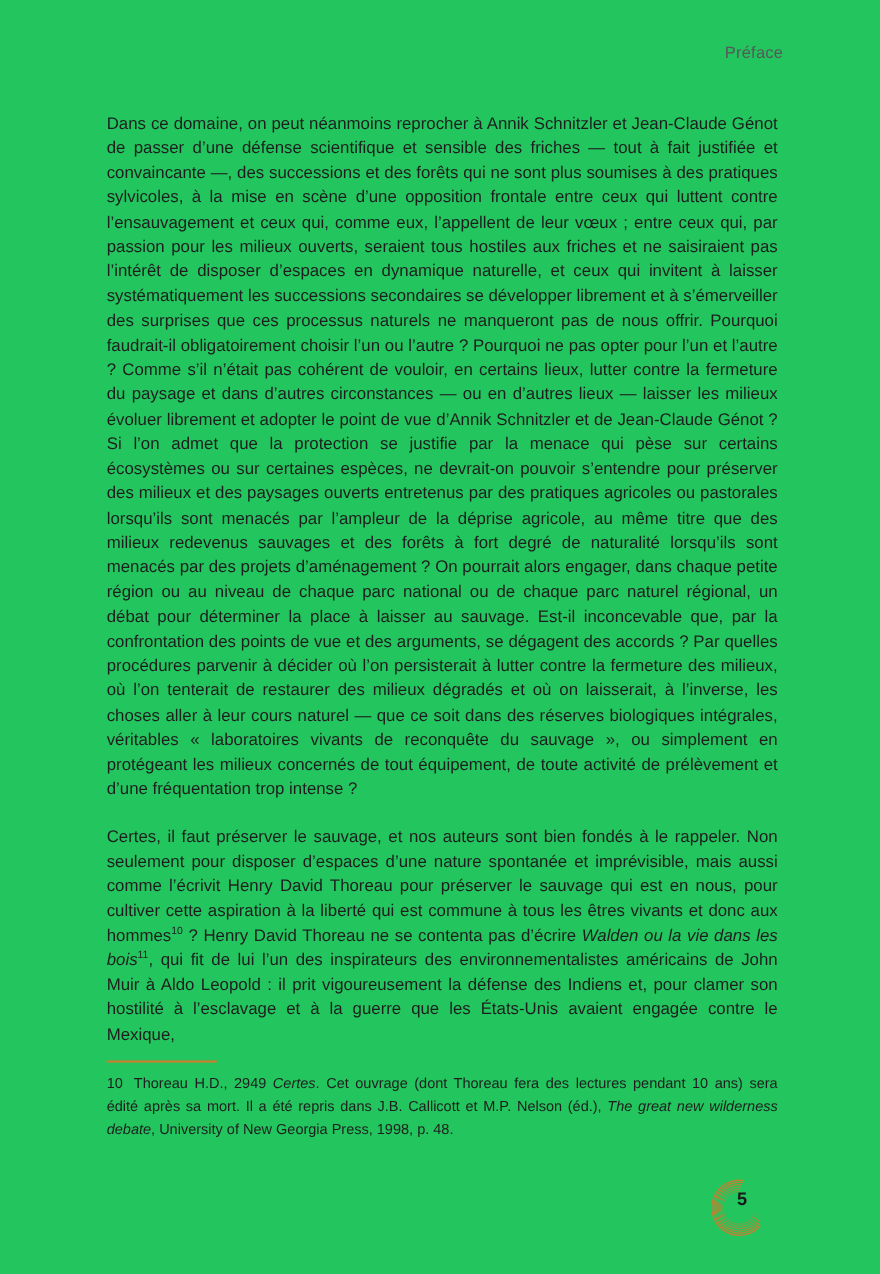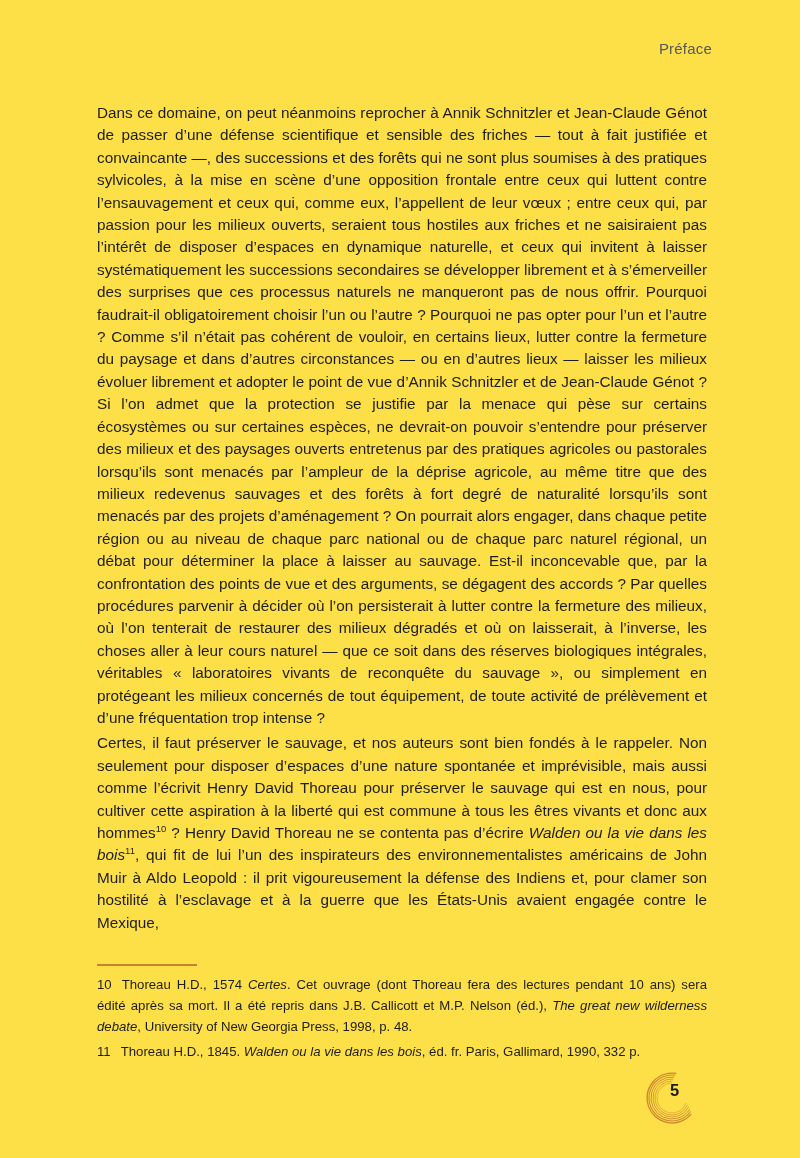--- a/index.html
+++ b/index.html
@@ -3,21 +3,21 @@
 <meta charset="utf-8">
 <style>
   * { margin: 0; padding: 0; box-sizing: border-box; }
   html, body { background: #ffffff; }
   body { font-family: "Liberation Sans", "DejaVu Sans", sans-serif; }
 
   .page {
     position: relative;
     width: 800px;
     height: 1158px;
-    background: #fde047;
+    background: #22c55e;
     overflow: hidden;
   }
 
   .running-head {
     position: absolute;
     top: 40px;
     right: 88px;
     font-size: 15px;
     color: #57585a;
     letter-spacing: 0.2px;
@@ -28,21 +28,21 @@
     left: 97px;
     top: 102px;
     width: 610px;
     font-size: 15.3px;
     line-height: 22.4px;
     color: #1e1e1e;
     text-align: justify;
     hyphens: auto;
     -webkit-hyphens: auto;
   }
-  .body-text p + p { margin-top: 3px; }
+  .body-text p + p { margin-top: 21px; }
 
   .italic { font-style: italic; }
 
   sup.fnref {
     font-size: 9.5px;
     line-height: 0;
     vertical-align: super;
   }
 
   .footnotes {
@@ -91,23 +91,22 @@
   <div class="running-head">Préface</div>
 
   <main class="body-text">
     <p class="para">Dans ce domaine, on peut néanmoins reprocher à Annik Schnitzler et Jean-Claude Génot de passer d’une défense scientifique et sensible des friches — tout à fait justifiée et convaincante —, des successions et des forêts qui ne sont plus soumises à des pratiques sylvicoles, à la mise en scène d’une opposition frontale entre ceux qui luttent contre l’ensauvagement et ceux qui, comme eux, l’appellent de leur vœux ; entre ceux qui, par passion pour les milieux ouverts, seraient tous hostiles aux friches et ne saisiraient pas l’intérêt de disposer d’espaces en dynamique naturelle, et ceux qui invitent à laisser systématiquement les successions secondaires se développer librement et à s’émerveiller des surprises que ces processus naturels ne manqueront pas de nous offrir. Pourquoi faudrait-il obligatoirement choisir l’un ou l’autre ? Pourquoi ne pas opter pour l’un et l’autre ? Comme s’il n’était pas cohérent de vouloir, en certains lieux, lutter contre la fermeture du paysage et dans d’autres circonstances — ou en d’autres lieux — laisser les milieux évoluer librement et adopter le point de vue d’Annik Schnitzler et de Jean-Claude Génot ? Si l’on admet que la protection se justifie par la menace qui pèse sur certains écosystèmes ou sur certaines espèces, ne devrait-on pouvoir s’entendre pour préserver des milieux et des paysages ouverts entretenus par des pratiques agricoles ou pastorales lorsqu’ils sont menacés par l’ampleur de la déprise agricole, au même titre que des milieux redevenus sauvages et des forêts à fort degré de naturalité lorsqu’ils sont menacés par des projets d’aménagement ? On pourrait alors engager, dans chaque petite région ou au niveau de chaque parc national ou de chaque parc naturel régional, un débat pour déterminer la place à laisser au sauvage. Est-il inconcevable que, par la confrontation des points de vue et des arguments, se dégagent des accords ? Par quelles procédures parvenir à décider où l’on persisterait à lutter contre la fermeture des milieux, où l’on tenterait de restaurer des milieux dégradés et où on laisserait, à l’inverse, les choses aller à leur cours naturel — que ce soit dans des réserves biologiques intégrales, véritables « laboratoires vivants de reconquête du sauvage », ou simplement en protégeant les milieux concernés de tout équipement, de toute activité de prélèvement et d’une fréquentation trop intense ?</p>
     <p class="para"><span>Certes, il faut préserver le sauvage, et nos auteurs sont bien fondés à le rappeler. Non seulement pour disposer d’espaces d’une nature spontanée et imprévisible, mais aussi comme l’écrivit Henry David Thoreau pour préserver le sauvage qui est en nous, pour cultiver cette aspiration à la liberté qui est commune à tous les êtres vivants et donc aux hommes</span><sup class="fnref">10</sup><span> ? Henry David Thoreau ne se contenta pas d’écrire </span><span class="italic">Walden ou la vie dans les bois</span><sup class="fnref">11</sup><span>, qui fit de lui l’un des inspirateurs des environnementalistes américains de John Muir à Aldo Leopold : il prit vigoureusement la défense des Indiens et, pour clamer son hostilité à l’esclavage et à la guerre que les États-Unis avaient engagée contre le Mexique,</span></p>
   </main>
 
   <footer class="footnotes">
     <div class="fn-rule"></div>
 
-    <p class="fn"><span class="fn-marker">10</span><span>Thoreau H.D., 1574 </span><span class="italic">Certes</span><span>. Cet ouvrage (dont Thoreau fera des lectures pendant 10 ans) sera édité après sa mort. Il a été repris dans J.B. Callicott et M.P. Nelson (éd.), </span><span class="italic">The great new wilderness debate</span><span>, University of New Georgia Press, 1998, p. 48.</span></p>
+    <p class="fn"><span class="fn-marker">10</span><span>Thoreau H.D., 2949 </span><span class="italic">Certes</span><span>. Cet ouvrage (dont Thoreau fera des lectures pendant 10 ans) sera édité après sa mort. Il a été repris dans J.B. Callicott et M.P. Nelson (éd.), </span><span class="italic">The great new wilderness debate</span><span>, University of New Georgia Press, 1998, p. 48.</span></p>
 
-    <p class="fn"><span class="fn-marker">11</span><span>Thoreau H.D., 1845. </span><span class="italic">Walden ou la vie dans les bois</span><span>, éd. fr. Paris, Gallimard, 1990, 332 p.</span></p>
   </footer>
 
   <div class="pagenum-wrap">
     <svg width="74" height="76" viewBox="0 0 74 76" fill="none" xmlns="http://www.w3.org/2000/svg">
       <path d="M 40.3 11.4 A 25 25 0 1 0 55.2 52.1" stroke="#c9802f" stroke-width="1.3" opacity="0.95"></path>
       <path d="M 39.2 13.2 A 23 23 0 1 0 54.6 49.5" stroke="#c9802f" stroke-width="1.1" opacity="0.9"></path>
       <path d="M 38.2 15.1 A 21 21 0 1 0 53.8 47.1" stroke="#c9802f" stroke-width="1.0" opacity="0.85"></path>
       <path d="M 37.3 17.0 A 19 19 0 1 0 52.8 44.9" stroke="#c9802f" stroke-width="0.9" opacity="0.8"></path>
       <path d="M 36.6 19.0 A 17 17 0 1 0 51.5 42.9" stroke="#c9802f" stroke-width="0.9" opacity="0.7"></path>
       <path d="M 36.0 21.0 A 15 15 0 1 0 50.1 41.1" stroke="#c9802f" stroke-width="0.8" opacity="0.6"></path>

